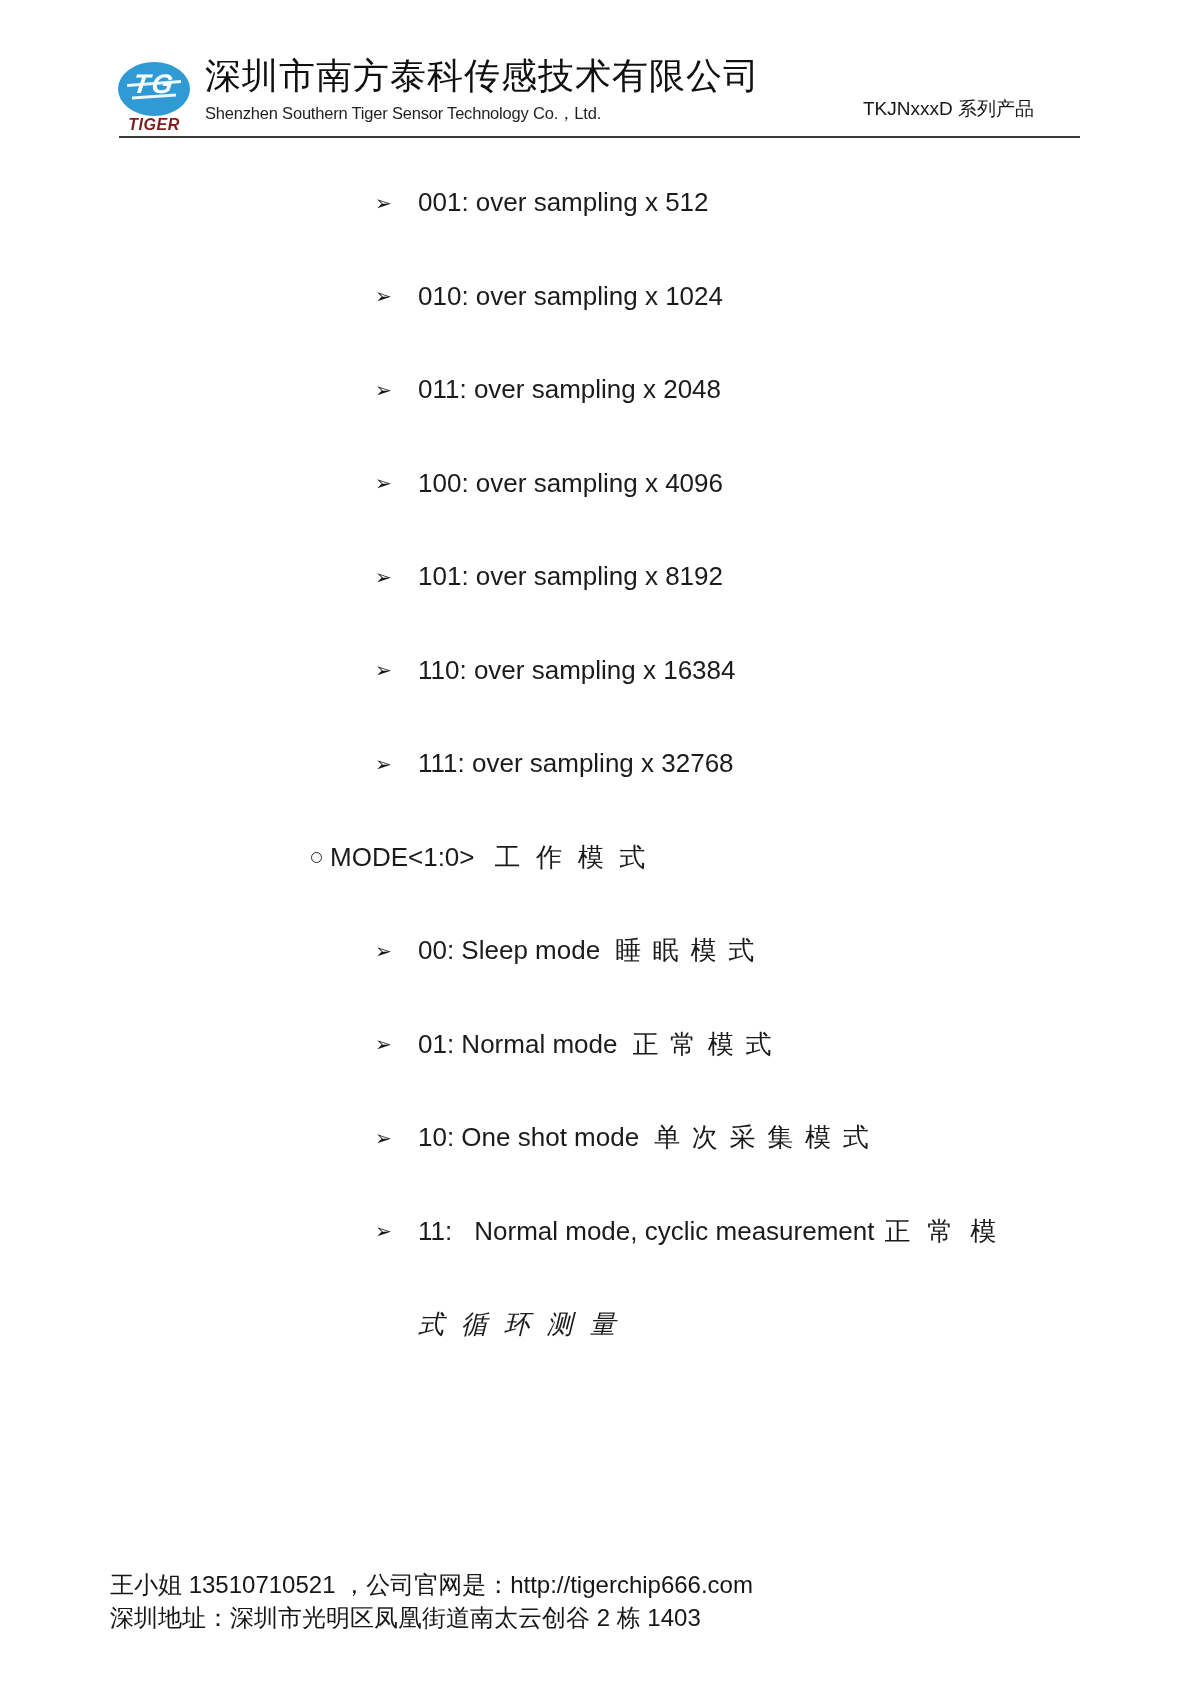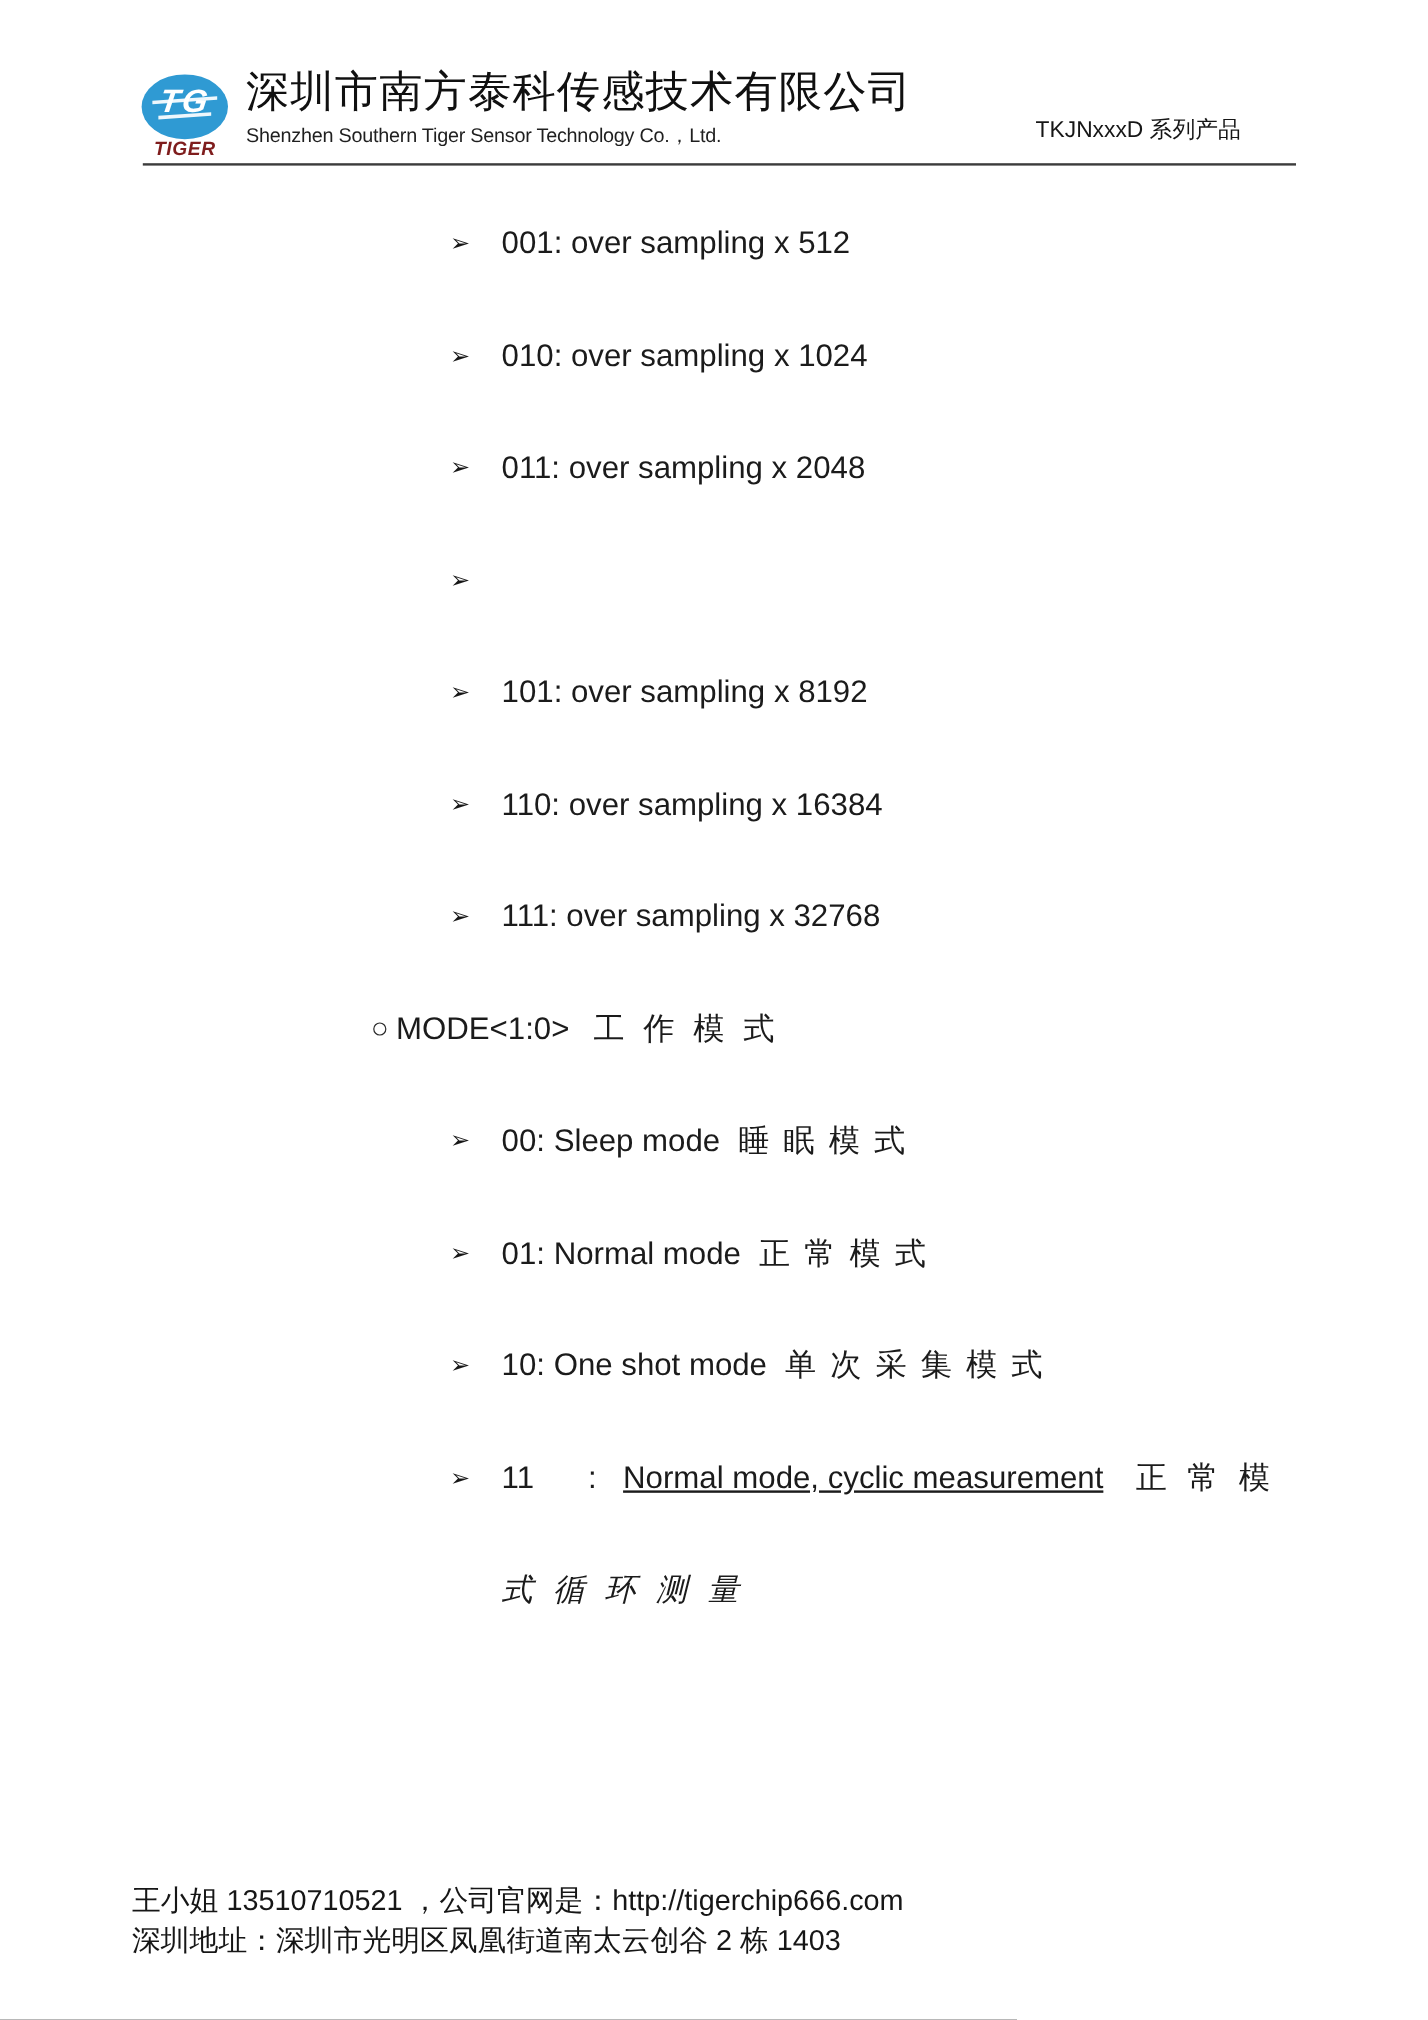--- a/index.html
+++ b/index.html
@@ -81,23 +81,23 @@
     font-size:20px; color:#161616;
   }
   .ring{
     display:inline-block; width:11px; height:11px;
     border:1.6px solid #2a2a2a; border-radius:50%;
     margin-right:8px; flex:0 0 auto;
   }
   .zh{ margin-left:15px; letter-spacing:.45em;font-family:Liberation Serif, serif; }
   .zh-wide{ margin-left:20px; letter-spacing:.6em; }
   .zh-xwide{ letter-spacing:.65em; }
-  .g45{ margin-right:45px; }
+  .g45{ }
   .g22{ margin-right:22px; }
-  .g27{ margin-right:27px;text-decoration:underline; }
+  .g27{ margin-right:10px; }
 
   
   .footer{
     position:absolute; left:110px; top:1569px;
     font-size:24px; line-height:32.5px; color:#161616;
     white-space:nowrap;
   }
 </style>
 </head>
 <body>
@@ -126,20 +126,21 @@
     <div class="row l2">
       <span class="bullet-arrow">➢</span>
       <span>010: over sampling x 1024</span>
     </div>
     <div class="row l2">
       <span class="bullet-arrow">➢</span>
       <span>011: over sampling x 2048</span>
     </div>
     <div class="row l2">
       <span class="bullet-arrow">➢</span>
+      <span>100: over sampling x 4096</span>
     </div>
     <div class="row l2">
       <span class="bullet-arrow">➢</span>
       <span>101: over sampling x 8192</span>
     </div>
     <div class="row l2">
       <span class="bullet-arrow">➢</span>
       <span>110: over sampling x 16384</span>
     </div>
     <div class="row l2">

